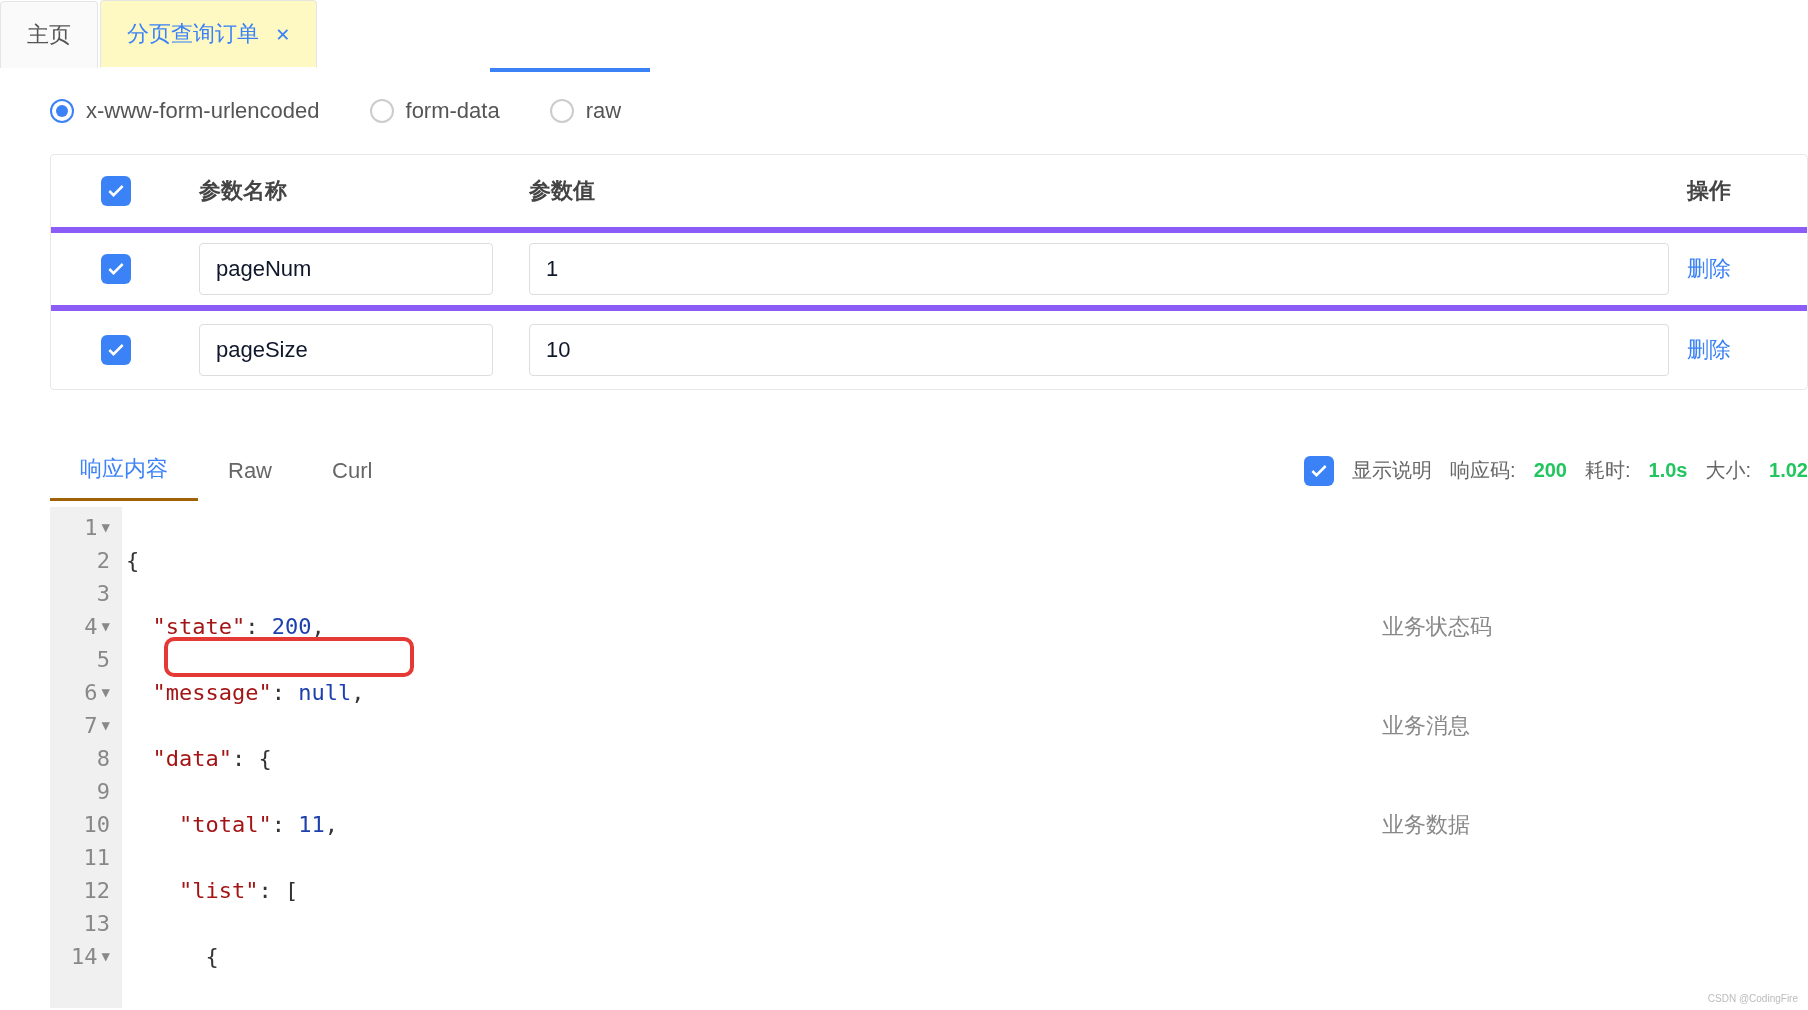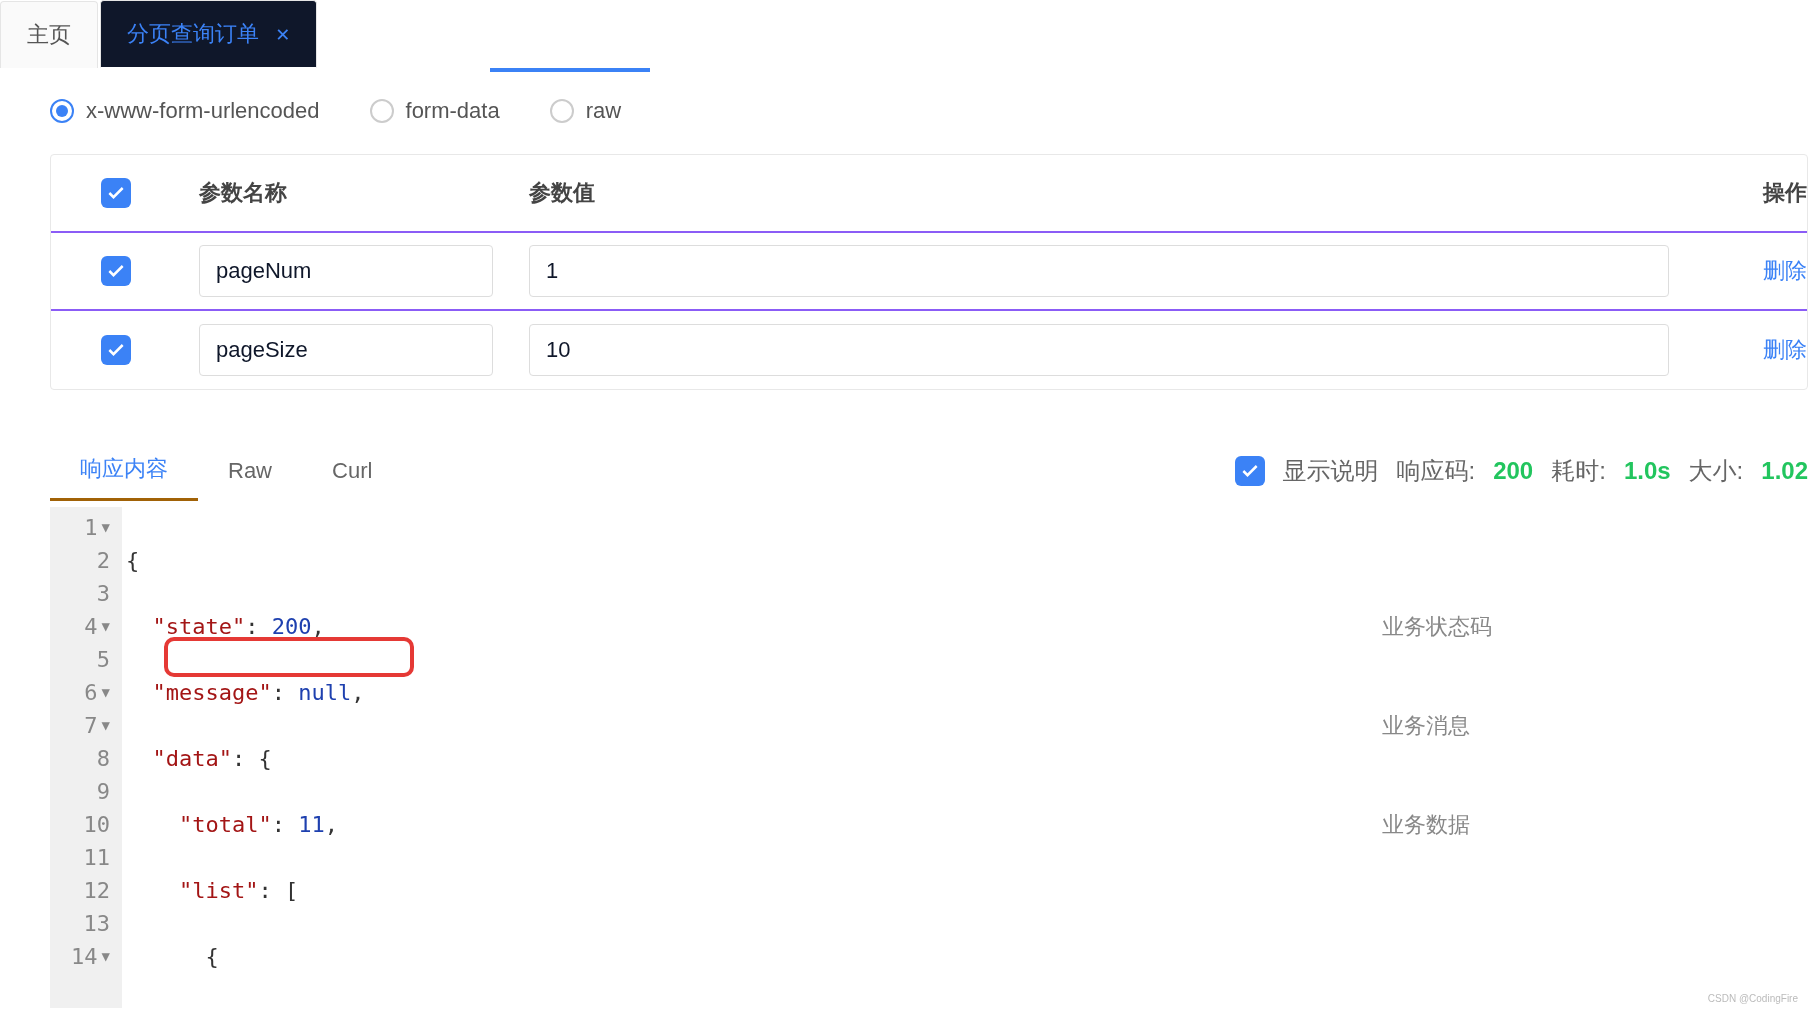--- a/index.html
+++ b/index.html
@@ -1,56 +1,56 @@
 <!DOCTYPE html>
 <html><head>
 <meta charset="utf-8">
 <style>
 * { box-sizing: border-box; margin: 0; padding: 0; }
 body { font-family: -apple-system, "PingFang SC", "Helvetica Neue", Arial, sans-serif; font-size: 18px; color: #555; background: #fff; width: 1808px; height: 1010px; overflow: hidden; }
 
 .tabs-bar { display: flex; align-items: flex-end; padding: 0; }
 .tab { padding: 18px 26px; border: 1px solid #e5e5e5; border-bottom: none; background: #fafafa; color: #555; font-size: 22px; border-radius: 4px 4px 0 0; margin-right: 2px; }
-.tab.active { background: #0f172a; color: #3b82f6; border-bottom: 1px solid #fff; position: relative; z-index: 2; }
+.tab.active { background: #fef9c3; color: #3b82f6; border-bottom: 1px solid #fff; position: relative; z-index: 2; }
 .tab-close { margin-left: 10px; font-size: 18px; color: #3b82f6; cursor: pointer; }
 
 .main-layout { display: flex; height: calc(100% - 70px); }
 .sidebar { width: 200px; border-right: 1px solid #eee; padding-top: 30px; }
 .sidebar-item { display: flex; align-items: center; gap: 12px; padding: 10px 28px; font-size: 22px; color: #666; cursor: pointer; }
 .sidebar-item svg { width: 22px; height: 22px; }
 
 .content { flex: 1; padding: 0 0 0 50px; overflow: hidden; position: relative; }
 
 .active-indicator { position: absolute; top: 0; left: 490px; width: 160px; height: 4px; background: #3b82f6; }
 
 .body-type-row { display: flex; align-items: flex-end; gap: 50px; padding: 30px 0 20px 0; font-size: 22px; color: #555; }
 .radio-opt { display: flex; align-items: center; gap: 12px; cursor: pointer; }
 .radio-circle { width: 24px; height: 24px; border: 2px solid #ccc; border-radius: 50%; display: flex; align-items: center; justify-content: center; }
 .radio-opt.selected .radio-circle { border-color: #3b82f6; }
 .radio-dot { width: 12px; height: 12px; background: #3b82f6; border-radius: 50%; }
 
 .params-table { border: 1px solid #e8e8e8; border-radius: 4px; width: 100%; margin-top: 10px; }
-.params-row { display: flex; border-bottom: 2px solid #8b5cf6; align-items: center; min-height: 78px; }
+.params-row { display: flex; border-bottom: 6px solid #8b5cf6; align-items: center; min-height: 78px; }
 .params-row:last-child { border-bottom: none; }
 .params-row.header { font-weight: 600; color: #444; font-size: 22px; }
 .col-check { width: 130px; display: flex; justify-content: center; }
 .col-name { width: 330px; padding: 0 18px; font-size: 22px; }
 .col-value { flex: 1; padding: 0 18px; font-size: 22px; }
-.col-action { width: 120px; font-size: 22px; color: #3b82f6; text-align: right; cursor: pointer; }
+.col-action { width: 120px; font-size: 22px; color: #3b82f6; text-align: left; cursor: pointer; }
 
 .chk { width: 30px; height: 30px; border-radius: 6px; background: #3b82f6; display: flex; align-items: center; justify-content: center; cursor: pointer; }
 .chk svg { width: 20px; height: 20px; stroke: #fff; stroke-width: 3; fill: none; }
 
 .text-input { width: 100%; height: 52px; border: 1px solid #ddd; border-radius: 4px; padding: 0 16px; font-size: 22px; color: #0f172a; }
 
 .response-tabs-row { display: flex; align-items: center; padding: 50px 0 0 0; font-size: 22px; color: #666; gap: 0; }
 .resp-tab { padding: 14px 30px; cursor: pointer; }
 .resp-tab.active { color: #3b82f6; border-bottom: 3px solid #a16207; }
 .resp-tab-spacer { flex: 1; }
-.resp-meta { display: flex; align-items: center; gap: 18px; font-size: 24px; }
+.resp-meta { display: flex; align-items: center; gap: 18px; font-size: 20px; }
 .resp-meta .label { color: #666; }
 .resp-meta .val-green { color: #22c55e; font-weight: 600; }
 
 .code-area { display: flex; margin-top: 6px; font-family: "SF Mono", Menlo, Consolas, monospace; font-size: 22px; line-height: 33px; position: relative; }
 .gutter { background: #f0f0f0; color: #888; text-align: right; padding: 4px 12px 4px 18px; user-select: none; min-width: 72px; }
 .gutter .ln { display: flex; justify-content: flex-end; align-items: center; gap: 4px; height: 33px; }
 .fold { font-size: 14px; color: #888; }
 .code { padding: 4px 0 4px 4px; position: relative; white-space: pre; }
 .tok-key { color: #a31515; }
 .tok-punct { color: #333; }

